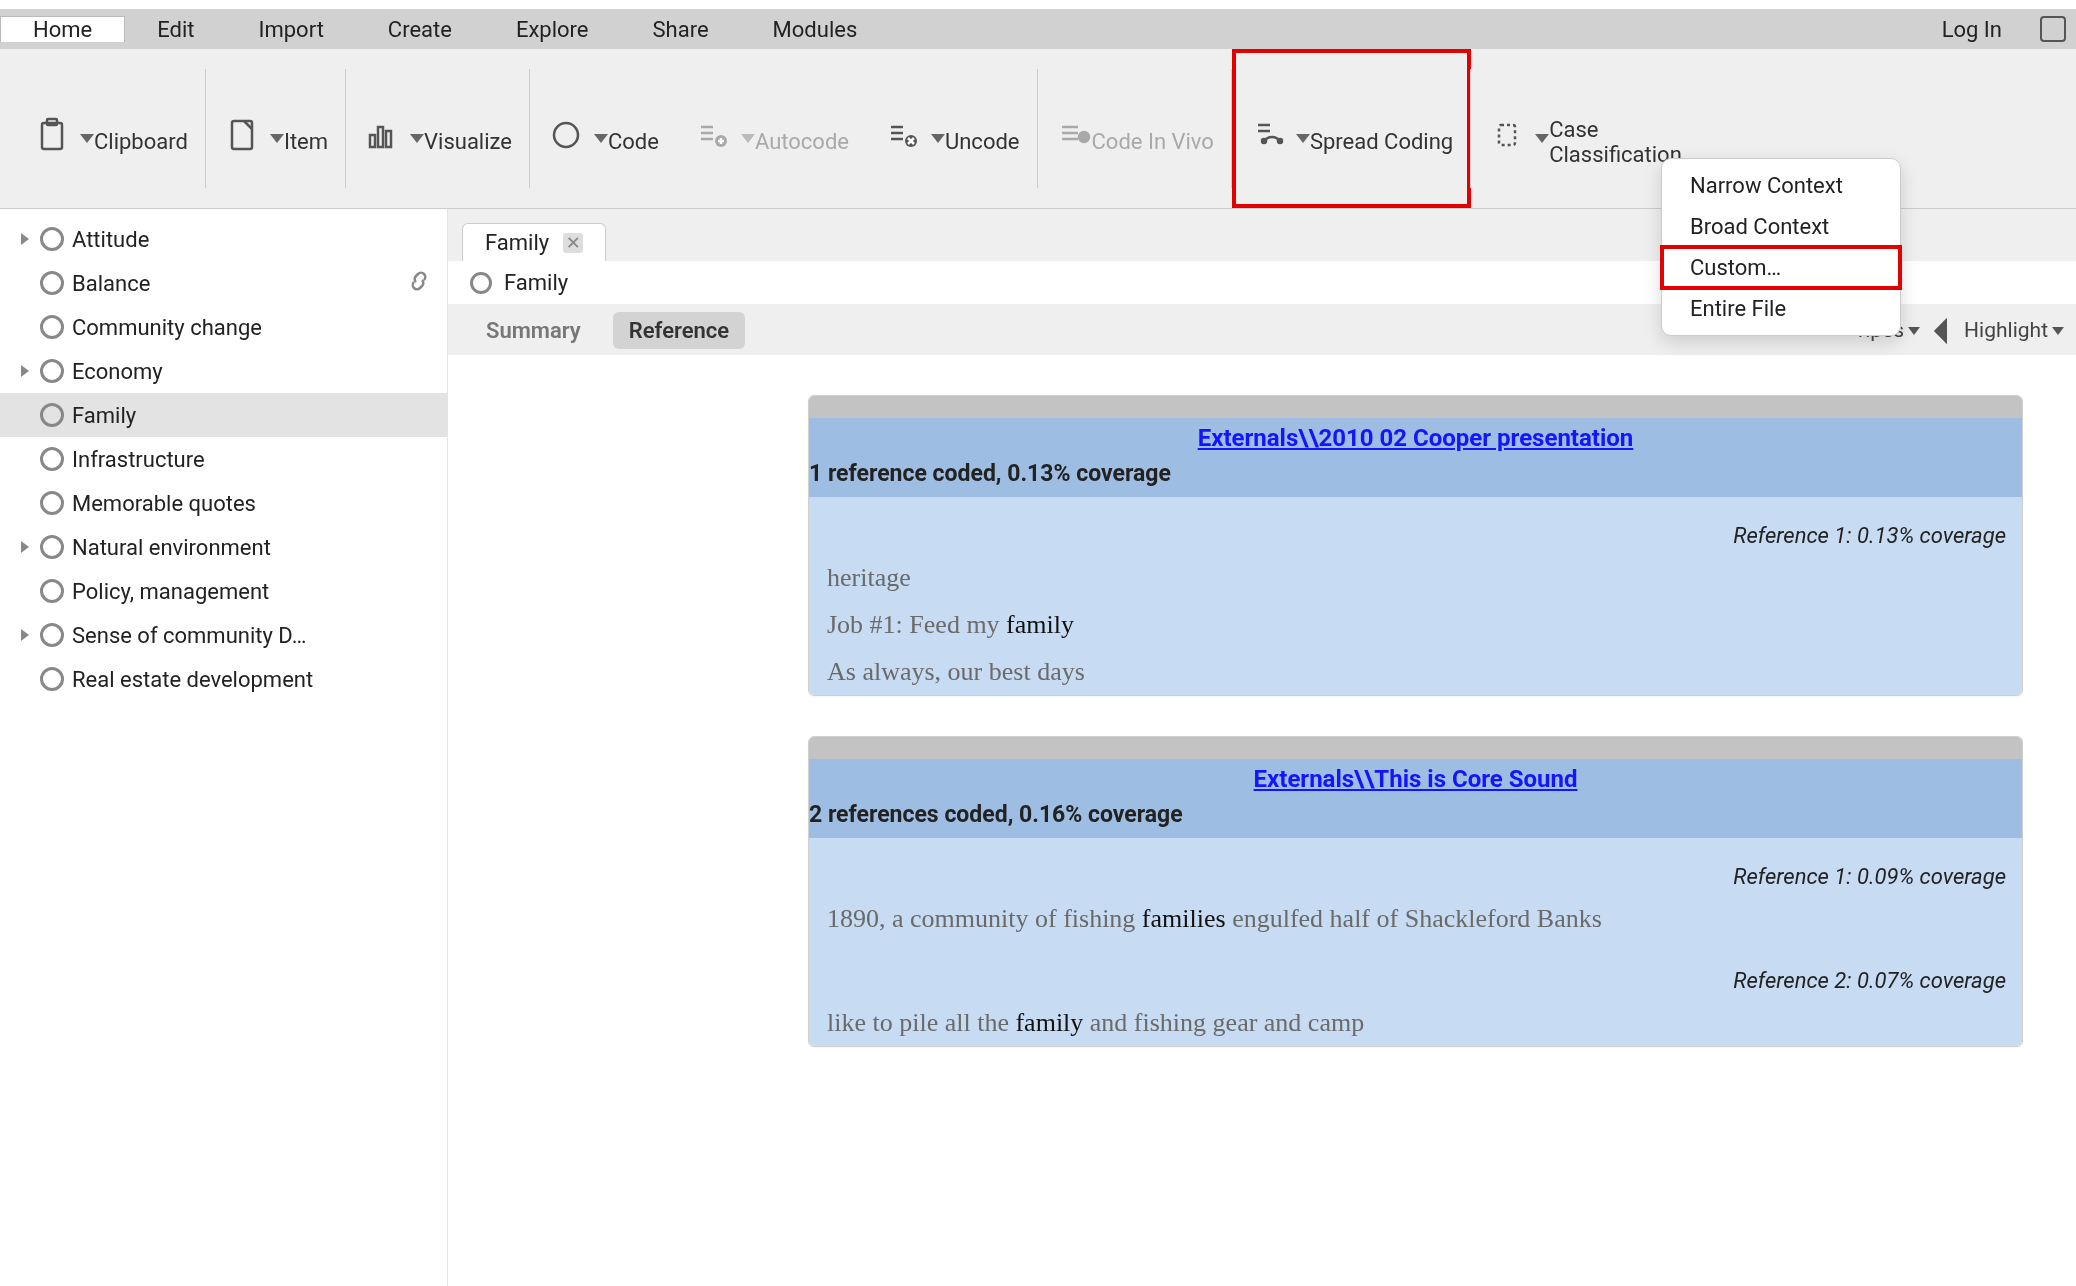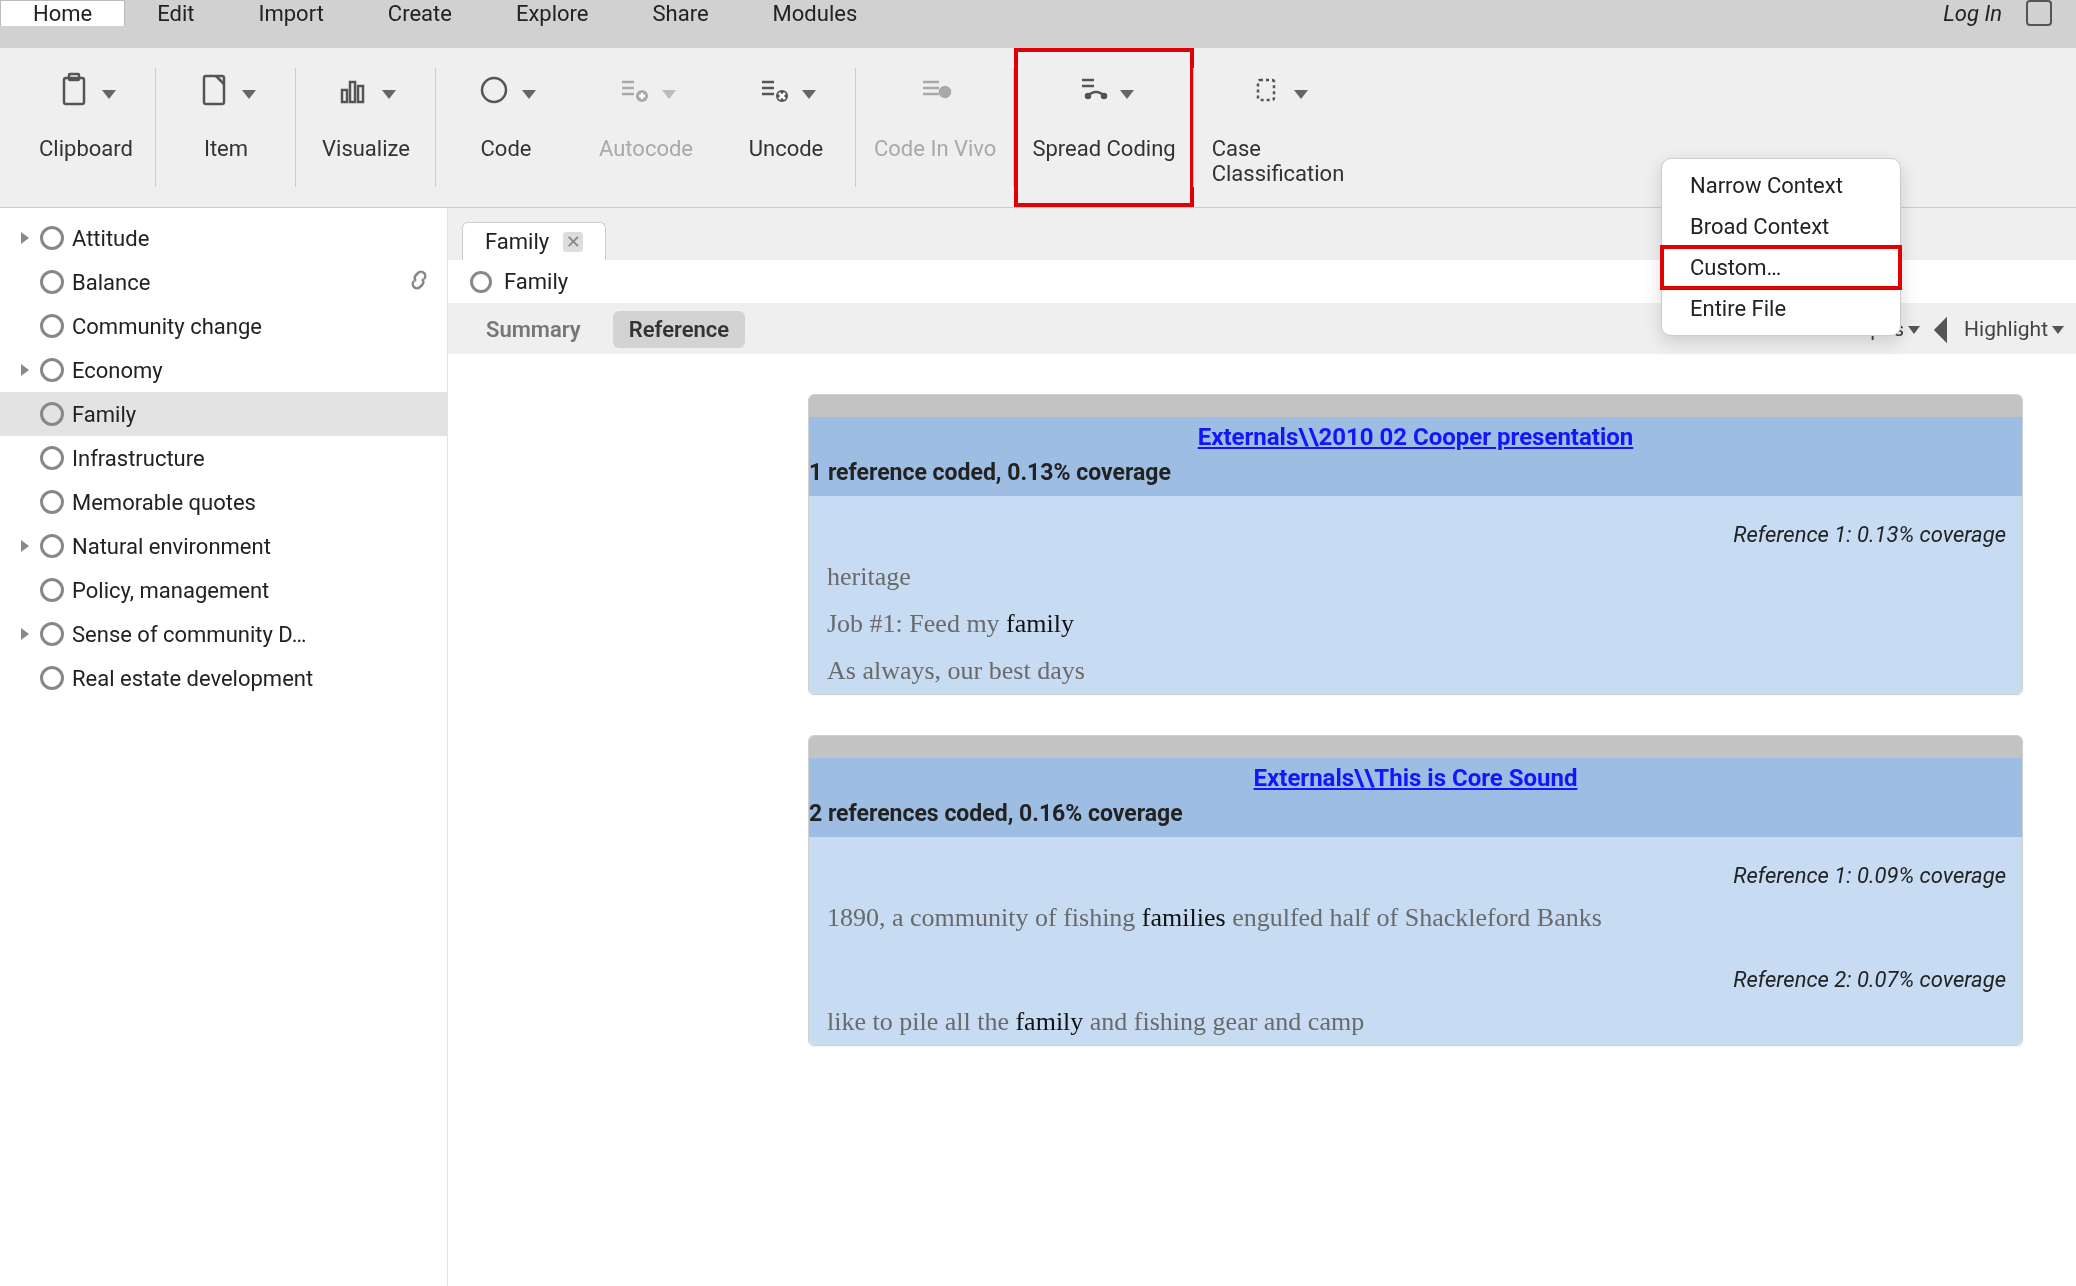--- a/index.html
+++ b/index.html
@@ -8,68 +8,68 @@
     background: #fff;
     color: #222;
     width: 2076px;
     height: 1286px;
     overflow: hidden;
     position: relative;
   }
 
   
   .menubar {
-    height: 48px;
+    height: 40px;
     background: #d1d1d1;
     display: flex;
-    align-items: flex-start;
+    align-items: center;
     font-size: 22px;
     position: relative;
+    margin-top: 9px;
   }
   .menubar .tab {
     padding: 0 32px;
     display: flex;
     align-items: center;
     color: #222;
     cursor: pointer;
   }
   .menubar .tab.active {
     background: #fff;
     border-top: 1px solid #bbb;
     border-left: 1px solid #bbb;
     border-right: 1px solid #bbb;
   }
   .menubar .right {
     margin-left: auto;
     display: flex;
     align-items: center;
-    gap: 24px;
-    padding-right: 24px;
-    font-style: italic;
+    gap: 38px;
+    padding-right: 10px;
   }
   .menubar .right .item {
     color: #222;
     font-size: 22px;
   }
   .chat-icon {
     width:26px;height:26px;border:2px solid #555;border-radius:4px;position:relative;
   }
 
   
   .ribbon {
     height: 160px;
     background: #efefef;
     border-bottom: 1px solid #ccc;
     display: flex;
     align-items: center;
     padding: 0 16px;
     position: relative;
   }
   .ribbon-group {
-    display:flex;flex-direction:column;align-items:center;justify-content:flex-start;
+    display:flex;flex-direction:row;align-items:center;justify-content:flex-start;
     min-width:140px;
     padding: 10px 18px 4px;
     position:relative;
     height:100%;
   }
   .ribbon-group.vsep::after{
     content:"";position:absolute;right:0;top:20px;bottom:20px;width:1px;background:#ccc;
   }
   .ribbon-icon-row {display:flex;align-items:center;gap:6px;height:48px;margin-top:10px}
   .ribbon-label {font-size:22px;color:#333;margin-top:20px}

